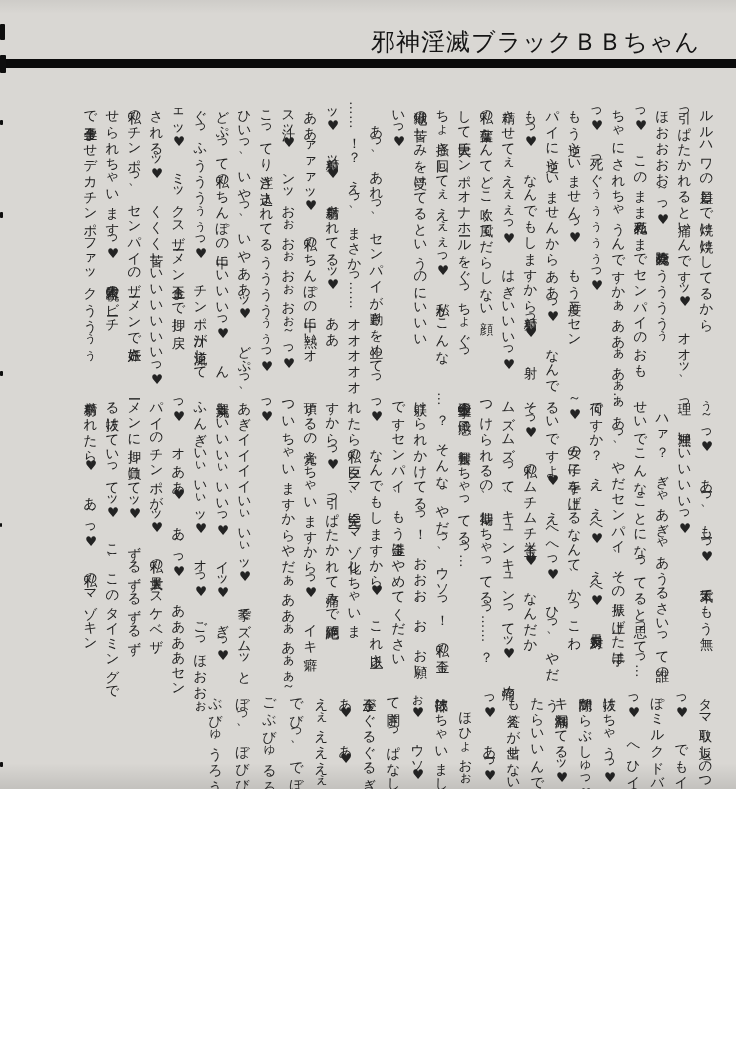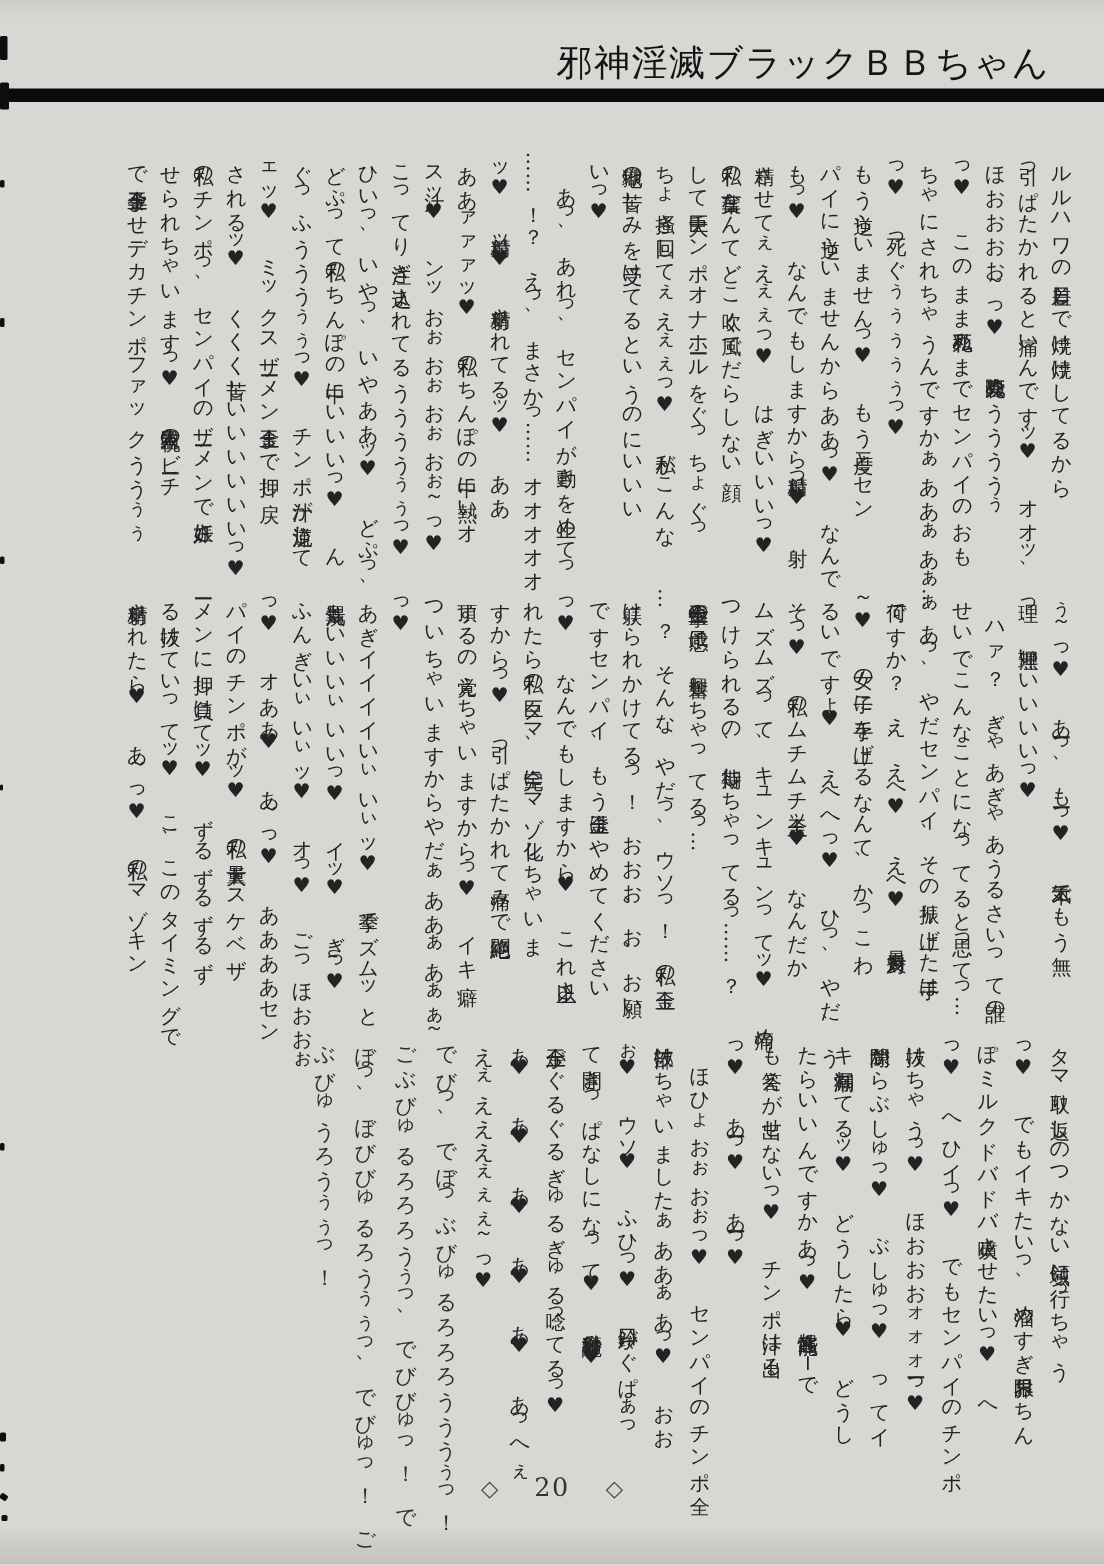--- a/index.html
+++ b/index.html
@@ -1,18 +1,18 @@
 <!DOCTYPE html>
 <html><head>
 <meta charset="utf-8">
 <style>
   html,body{margin:0;padding:0;}
   .page{
     position:relative;
-    width:736px;height:1043px;
+    width:736px;height:789px;
     background:#d9d7d3;
     overflow:hidden;
     font-family:"DejaVu Serif","Liberation Serif",serif;
   }
   
   .page::after{
     content:"";position:absolute;left:0;bottom:0;width:100%;height:26px;
     background:linear-gradient(to bottom, rgba(0,0,0,0) 0%, rgba(0,0,0,0.10) 100%);
     pointer-events:none;
   }

